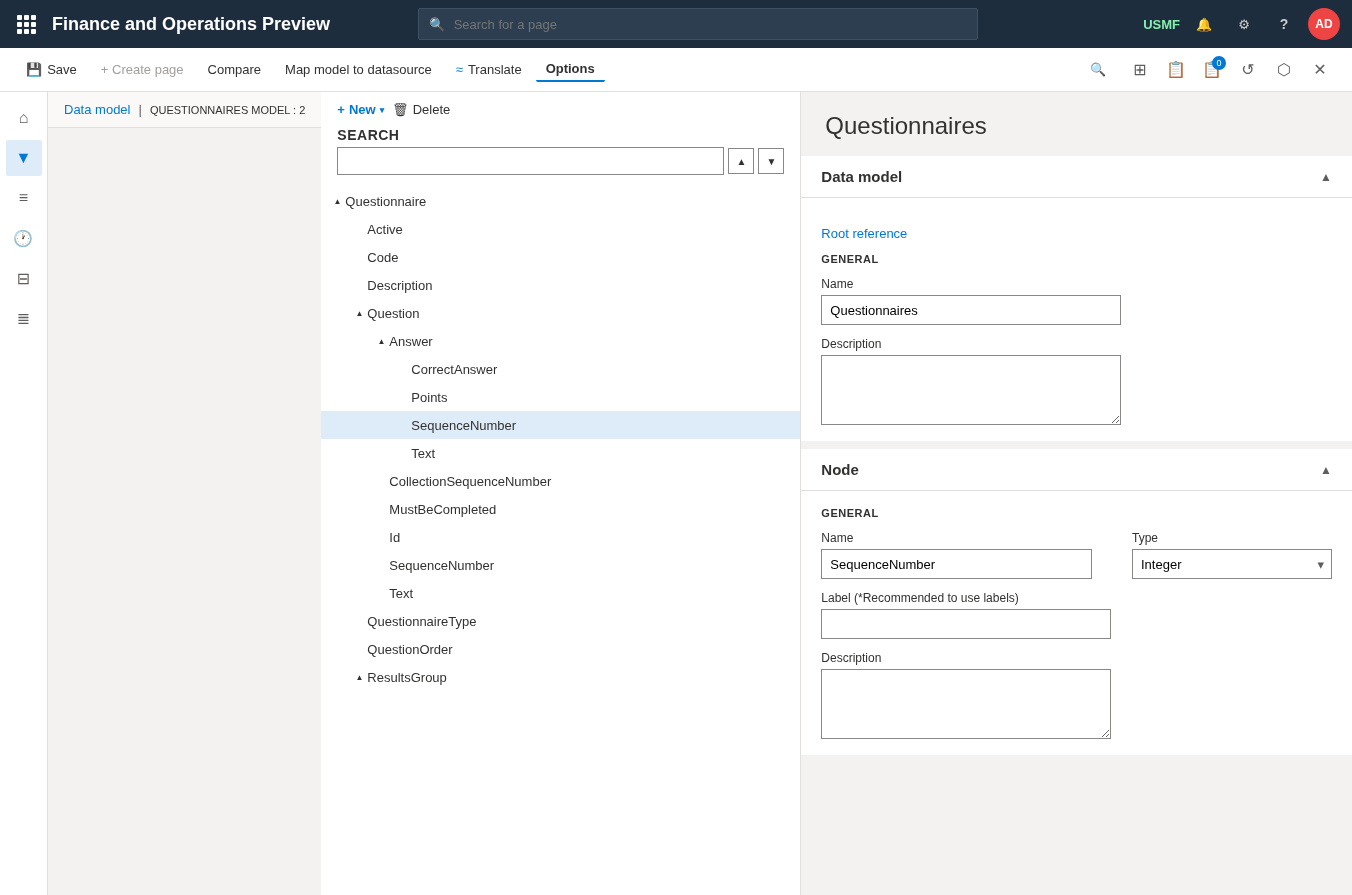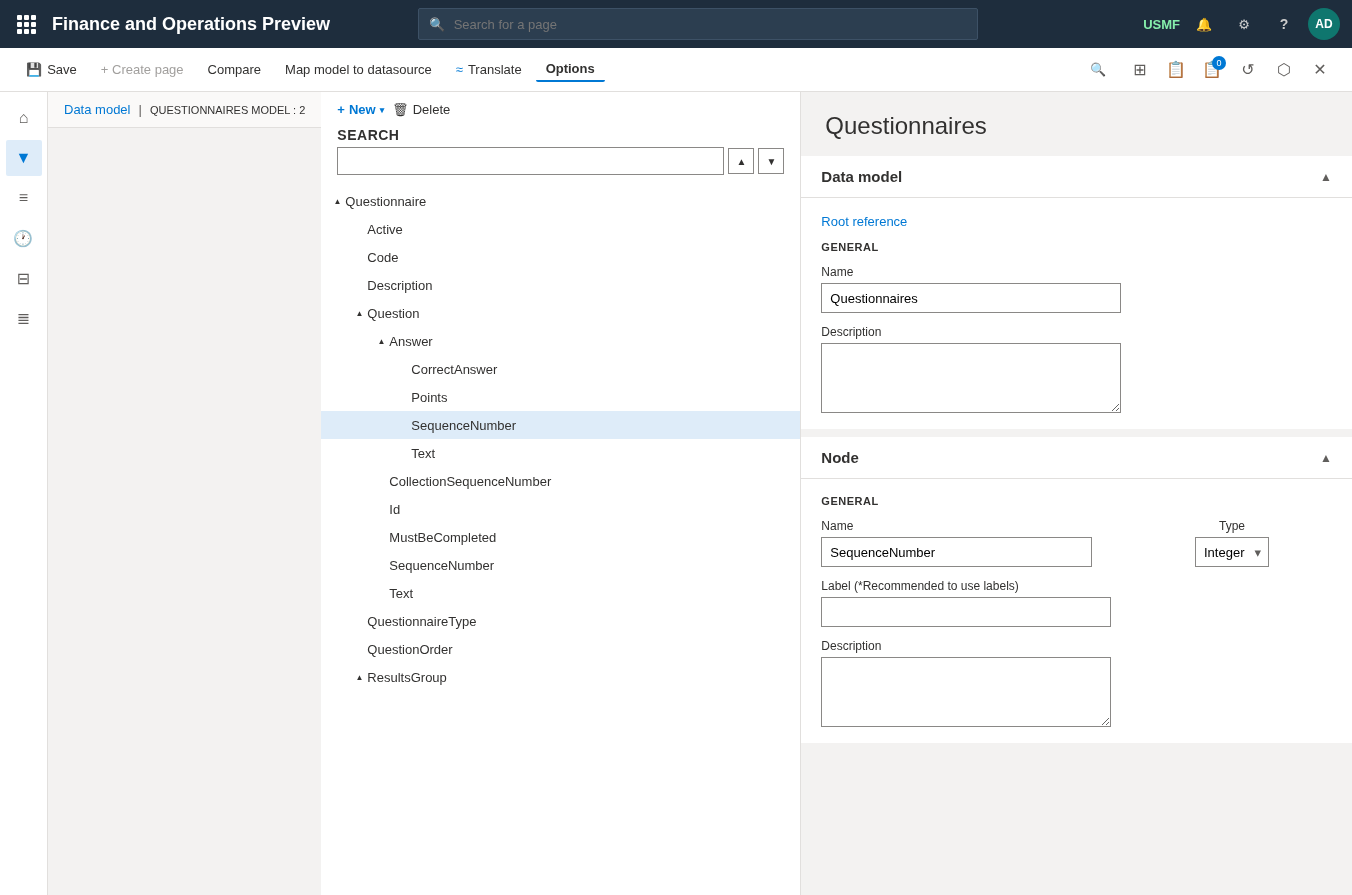--- a/index.html
+++ b/index.html
@@ -21,21 +21,21 @@
     .top-nav-title { font-size: 18px; font-weight: 600; color: #fff; white-space: nowrap; }
     .search-box {
       flex: 1; max-width: 560px; margin: 0 auto;
       background: #2c3e50; border: 1px solid #3d5166;
       border-radius: 2px; height: 32px; display: flex; align-items: center; padding: 0 10px; gap: 8px; color: #aab;
     }
     .search-box input { background: transparent; border: none; outline: none; color: #cdd; font-size: 13px; width: 100%; }
     .top-nav-right { display: flex; align-items: center; gap: 8px; margin-left: auto; }
     .top-nav-right .org { color: #86efac; font-size: 13px; font-weight: 700; }
     .icon-btn { width: 32px; height: 32px; display: flex; align-items: center; justify-content: center; cursor: pointer; color: #ccc; border-radius: 2px; position: relative; }
-    .avatar { width: 32px; height: 32px; border-radius: 50%; background: #0f766e; color: #fff; display: flex; align-items: center; justify-content: center; font-size: 12px; font-weight: 700; cursor: pointer; }
+    .avatar { width: 32px; height: 32px; border-radius: 50%; background: #ef4444; color: #fff; display: flex; align-items: center; justify-content: center; font-size: 12px; font-weight: 700; cursor: pointer; }
     .badge { position: absolute; top: 2px; right: 2px; background: #0078d4; color: #fff; border-radius: 50%; width: 14px; height: 14px; font-size: 9px; display: flex; align-items: center; justify-content: center; }
 
     
     .command-bar {
       height: 44px; background: #fff; border-bottom: 1px solid #e1dfdd;
       display: flex; align-items: center; padding: 0 16px; gap: 4px;
     }
     .cmd-btn {
       display: flex; align-items: center; gap: 5px; padding: 4px 10px;
       border: none; background: transparent; cursor: pointer; color: #323130; font-size: 13px; border-radius: 2px; white-space: nowrap;
@@ -293,25 +293,25 @@
             <span class="tree-toggle" style="width:16px;"></span>
             <span class="tree-label">Text</span>
           </div>
 
           <div class="tree-item" style="padding-left: 52px;">
             <span class="tree-toggle" style="width:16px;"></span>
             <span class="tree-label">CollectionSequenceNumber</span>
           </div>
           <div class="tree-item" style="padding-left: 52px;">
             <span class="tree-toggle" style="width:16px;"></span>
+            <span class="tree-label">MustBeCompleted</span>
+          </div>
+          <div class="tree-item" style="padding-left: 52px;">
+            <span class="tree-toggle" style="width:16px;"></span>
             <span class="tree-label">Id</span>
-          </div>
-          <div class="tree-item" style="padding-left: 52px;">
-            <span class="tree-toggle" style="width:16px;"></span>
-            <span class="tree-label">MustBeCompleted</span>
           </div>
           <div class="tree-item" style="padding-left: 52px;">
             <span class="tree-toggle" style="width:16px;"></span>
             <span class="tree-label">SequenceNumber</span>
           </div>
           <div class="tree-item" style="padding-left: 52px;">
             <span class="tree-toggle" style="width:16px;"></span>
             <span class="tree-label">Text</span>
           </div>
 
@@ -332,21 +332,21 @@
 
       <div class="detail-panel">
         <div class="detail-title">Questionnaires</div>
 
         <div class="section-card">
           <div class="section-header">
             <span class="section-title">Data model</span>
             <span class="section-collapse">▲</span>
           </div>
           <div class="section-body">
-            <div style="margin-bottom:12px;">
+            <div style="margin-bottom:12px;margin-top:12px;">
               <span class="root-ref-link">Root reference</span>
             </div>
             <div class="form-section-title">GENERAL</div>
             <div class="form-group" style="max-width:300px; margin-bottom:12px;">
               <label class="form-label">Name</label>
               <input type="text" class="form-input" style="width: 100%;" value="Questionnaires">
             </div>
             <div class="form-group" style="max-width:300px;">
               <label class="form-label">Description</label>
               <textarea class="form-textarea" style="width: 100%; height: 70px;"></textarea>
@@ -359,21 +359,21 @@
             <span class="section-title">Node</span>
             <span class="section-collapse">▲</span>
           </div>
           <div class="section-body">
             <div class="form-section-title">GENERAL</div>
             <div style="display:flex; gap:40px; margin-bottom:12px;">
               <div class="form-group" style="max-width:290px;">
                 <label class="form-label">Name</label>
                 <input type="text" class="form-input" style="width: 100%;" value="SequenceNumber">
               </div>
-              <div class="form-group" style="max-width:200px;align-items:center;">
+              <div class="form-group" style="max-width:200px;">
                 <label class="form-label">Type</label>
                 <div class="select-wrapper">
                   <select class="form-select">
                     <option>Integer</option>
                     <option>String</option>
                     <option>Real</option>
                     <option>Boolean</option>
                     <option>Date</option>
                     <option>DateTime</option>
                     <option>GUID</option>

